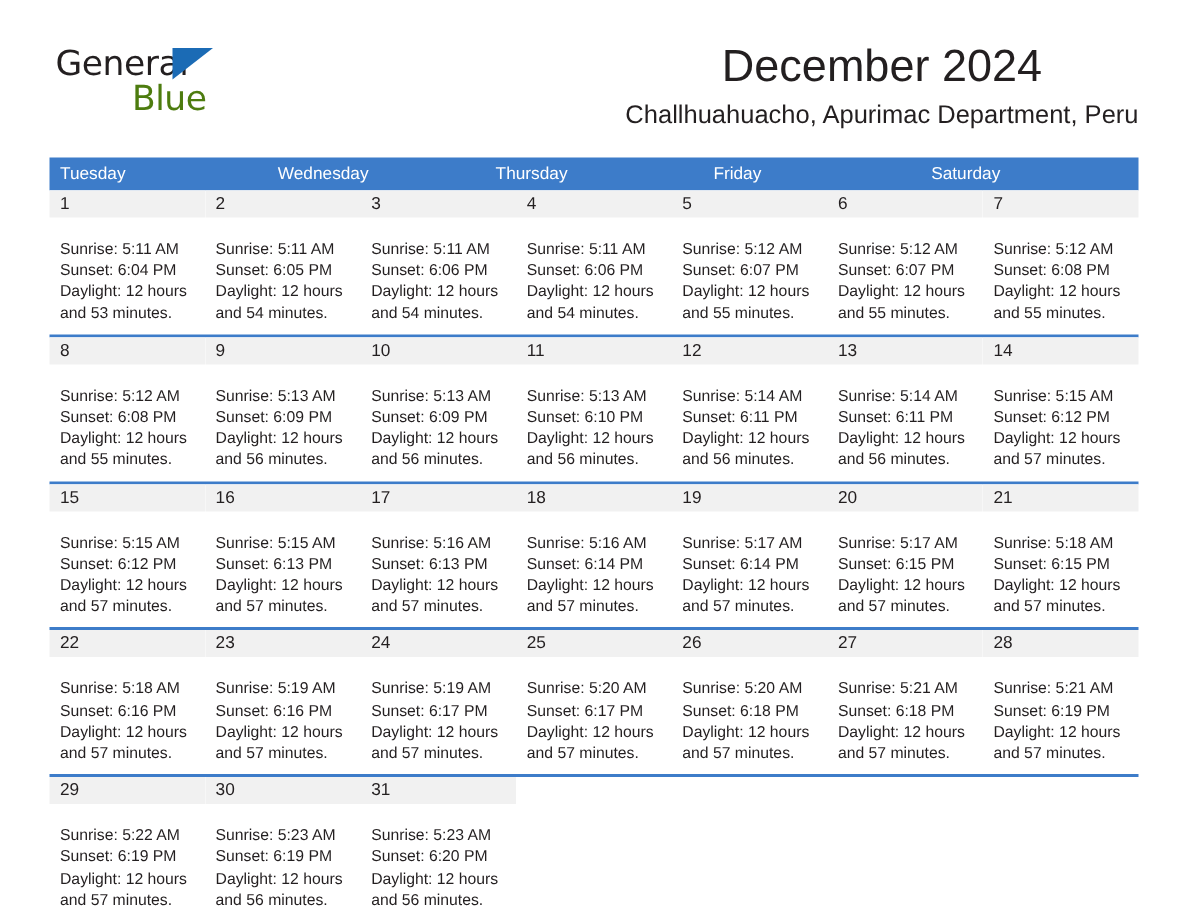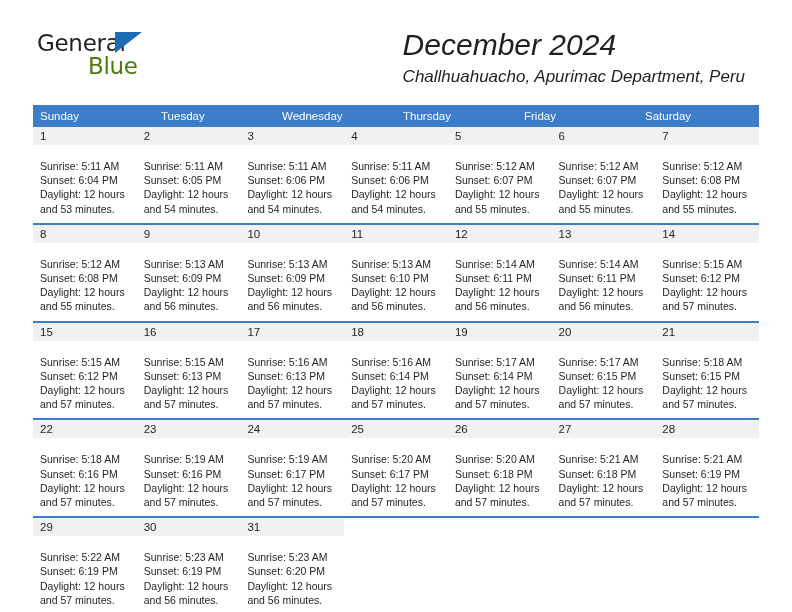--- a/index.html
+++ b/index.html
@@ -63,24 +63,23 @@
     font-size: 23px;
     line-height: 26px;
     color: #4d7c0f;
     letter-spacing: -0.3px;
     font-family: "DejaVu Sans", sans-serif;
     font-weight: 400;
   }
 
   .title-block {
     position: absolute;
-    right: 14px;
+    right: 0;
     top: 0;
-    text-align: left;
-    font-style: italic;
+    text-align: center;
   }
   .month-title {
     font-size: 30px;
     line-height: 38px;
     color: #231f20;
     font-weight: 400;
     white-space: nowrap;
   }
   .location {
     font-size: 17px;
@@ -166,21 +165,20 @@
 
     <div class="title-block">
       <div class="month-title">December 2024</div>
       <div class="location">Challhuahuacho, Apurimac Department, Peru</div>
     </div>
 
   </div>
 
   <div class="calendar">
     <div class="weekdays">
-        <div class="weekday">Sunday</div>
         <div class="weekday">Tuesday</div>
         <div class="weekday">Wednesday</div>
         <div class="weekday">Thursday</div>
         <div class="weekday">Friday</div>
         <div class="weekday">Saturday</div>
       </div>
     <div id="weeks-container">
         <div class="week">
           <div class="day filled">
             <div class="daynum">1</div>

